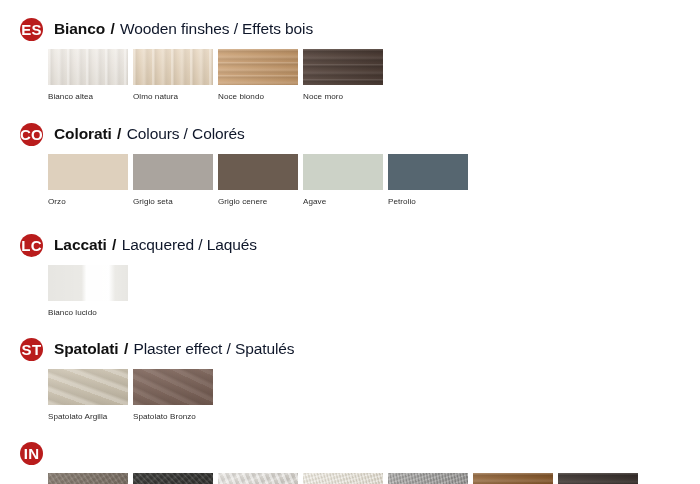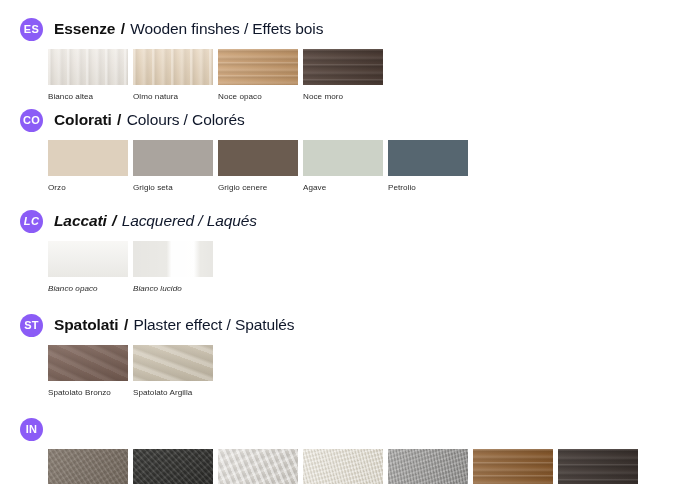--- a/index.html
+++ b/index.html
@@ -33,23 +33,23 @@
     display: flex;
     align-items: center;
     height: 24px;
     margin-left: 20px;
   }
 
   .badge {
     width: 23px;
     height: 23px;
     border-radius: 50%;
-    background: #8b5cf6;
+    background: #b91c1c;
     color: #ffffff;
-    font-size: 11px;
+    font-size: 15px;
     font-weight: bold;
     letter-spacing: 0.3px;
     display: flex;
     align-items: center;
     justify-content: center;
     flex: 0 0 auto;
   }
 
   .section-title {
     margin-left: 11px;
@@ -95,47 +95,47 @@
   .swatch-label {
     font-size: 8.1px;
     color: #2b2b2b;
     margin-top: 7px;
     white-space: nowrap;
     letter-spacing: 0.05px;
   }
 
   
   .sec-essenze   { margin-top: 17px; }
-  .sec-colorati  { margin-top: 7px; }
-  .sec-laccati   { margin-top: 17px; font-style: italic; }
+  .sec-colorati  { margin-top: 21px; }
+  .sec-laccati   { margin-top: 27px; }
   .sec-spatolati { margin-top: 20px; }
   .sec-inserti   { margin-top: 20px; }
 </style>
 </head>
 <body>
 
 <div class="finishes-page">
 
 <div class="section sec-essenze">
       <div class="section-header">
         <div class="badge">ES</div>
-        <div class="section-title"><span class="it">Essenze</span> <span class="sep">/</span> <span class="tr">Wooden finshes / Effets bois</span></div>
+        <div class="section-title"><span class="it">Bianco</span> <span class="sep">/</span> <span class="tr">Wooden finshes / Effets bois</span></div>
       </div>
       <div class="swatch-row">
         <div class="swatch-cell">
           <div class="swatch" style="background-color:#ece7e0;background-image:repeating-linear-gradient(90deg, rgba(255,255,255,0.30) 0px, rgba(255,255,255,0.30) 2px, rgba(0,0,0,0.05) 3px, rgba(0,0,0,0.00) 7px, rgba(255,255,255,0.22) 11px, rgba(0,0,0,0.04) 14px, rgba(0,0,0,0) 19px),linear-gradient(180deg, rgba(255,255,255,0.22), rgba(0,0,0,0.05));"></div>
           <div class="swatch-label">Bianco altea</div>
         </div>
         <div class="swatch-cell">
           <div class="swatch" style="background-color:#e4d2b9;background-image:repeating-linear-gradient(90deg, rgba(255,255,255,0.30) 0px, rgba(255,255,255,0.30) 2px, rgba(0,0,0,0.05) 3px, rgba(0,0,0,0.00) 7px, rgba(255,255,255,0.22) 11px, rgba(0,0,0,0.04) 14px, rgba(0,0,0,0) 19px),linear-gradient(180deg, rgba(255,255,255,0.22), rgba(0,0,0,0.05));"></div>
           <div class="swatch-label">Olmo natura</div>
         </div>
         <div class="swatch-cell">
           <div class="swatch" style="background-color:#c79a6b;background-image:repeating-linear-gradient(180deg, rgba(255,255,255,0.17) 0px, rgba(255,255,255,0.17) 1px, rgba(0,0,0,0.09) 2px, rgba(0,0,0,0.00) 5px, rgba(255,255,255,0.12) 8px, rgba(0,0,0,0.07) 10px, rgba(0,0,0,0) 13px),linear-gradient(90deg, rgba(255,255,255,0.14), rgba(0,0,0,0.08));"></div>
-          <div class="swatch-label">Noce opaco</div>
+          <div class="swatch-label">Noce biondo</div>
         </div>
         <div class="swatch-cell">
           <div class="swatch" style="background-color:#53423a;background-image:repeating-linear-gradient(180deg, rgba(255,255,255,0.10) 0px, rgba(255,255,255,0.10) 1px, rgba(0,0,0,0.16) 2px, rgba(0,0,0,0.00) 6px, rgba(255,255,255,0.07) 9px, rgba(0,0,0,0.12) 11px, rgba(0,0,0,0) 15px),linear-gradient(90deg, rgba(255,255,255,0.07), rgba(0,0,0,0.12));"></div>
           <div class="swatch-label">Noce moro</div>
         </div>
       </div>
     </div>
     <div class="section sec-colorati">
       <div class="section-header">
         <div class="badge">CO</div>
@@ -164,43 +164,39 @@
         </div>
       </div>
     </div>
     <div class="section sec-laccati">
       <div class="section-header">
         <div class="badge">LC</div>
         <div class="section-title"><span class="it">Laccati</span> <span class="sep">/</span> <span class="tr">Lacquered / Laqués</span></div>
       </div>
       <div class="swatch-row">
         <div class="swatch-cell">
-          <div class="swatch" style="background-color:#f1f0ec;background-image:linear-gradient(180deg, rgba(255,255,255,0.5), rgba(0,0,0,0.03));"></div>
-          <div class="swatch-label">Bianco opaco</div>
-        </div>
-        <div class="swatch-cell">
           <div class="swatch" style="background-color:#efeeea;background-image:linear-gradient(90deg, rgba(0,0,0,0.035) 0%, rgba(0,0,0,0.02) 42%, rgba(255,255,255,0.95) 48%, rgba(255,255,255,0.98) 76%, rgba(0,0,0,0.015) 84%, rgba(0,0,0,0.03) 100%);"></div>
           <div class="swatch-label">Bianco lucido</div>
         </div>
       </div>
     </div>
     <div class="section sec-spatolati">
       <div class="section-header">
         <div class="badge">ST</div>
         <div class="section-title"><span class="it">Spatolati</span> <span class="sep">/</span> <span class="tr">Plaster effect / Spatulés</span></div>
       </div>
       <div class="swatch-row">
         <div class="swatch-cell">
+          <div class="swatch" style="background-color:#cbc1ad;background-image:repeating-linear-gradient(20deg, rgba(255,255,255,0.22) 0px, rgba(255,255,255,0.22) 3px, rgba(0,0,0,0.05) 6px, rgba(0,0,0,0) 13px),linear-gradient(160deg, rgba(255,255,255,0.18), rgba(0,0,0,0.07));"></div>
+          <div class="swatch-label">Spatolato Argilla</div>
+        </div>
+        <div class="swatch-cell">
           <div class="swatch" style="background-color:#7c6257;background-image:repeating-linear-gradient(25deg, rgba(255,255,255,0.07) 0px, rgba(255,255,255,0.07) 3px, rgba(0,0,0,0.06) 6px, rgba(0,0,0,0) 12px),linear-gradient(160deg, rgba(255,255,255,0.12), rgba(0,0,0,0.12));"></div>
           <div class="swatch-label">Spatolato Bronzo</div>
         </div>
-        <div class="swatch-cell">
-          <div class="swatch" style="background-color:#cbc1ad;background-image:repeating-linear-gradient(20deg, rgba(255,255,255,0.22) 0px, rgba(255,255,255,0.22) 3px, rgba(0,0,0,0.05) 6px, rgba(0,0,0,0) 13px),linear-gradient(160deg, rgba(255,255,255,0.18), rgba(0,0,0,0.07));"></div>
-          <div class="swatch-label">Spatolato Argilla</div>
-        </div>
       </div>
     </div>
     <div class="section sec-inserti">
       <div class="section-header">
         <div class="badge">IN</div>
       </div>
       <div class="swatch-row">
         <div class="swatch-cell">
           <div class="swatch" style="background-color:#7d7165;background-image:repeating-linear-gradient(57deg, rgba(255,255,255,0.09) 0px, rgba(255,255,255,0.09) 1px, rgba(0,0,0,0.07) 2px, rgba(0,0,0,0) 4px),repeating-linear-gradient(-33deg, rgba(255,255,255,0.06) 0px, rgba(255,255,255,0.06) 1px, rgba(0,0,0,0.05) 3px, rgba(0,0,0,0) 5px),linear-gradient(120deg, rgba(255,255,255,0.10), rgba(0,0,0,0.10));"></div>
         </div>

